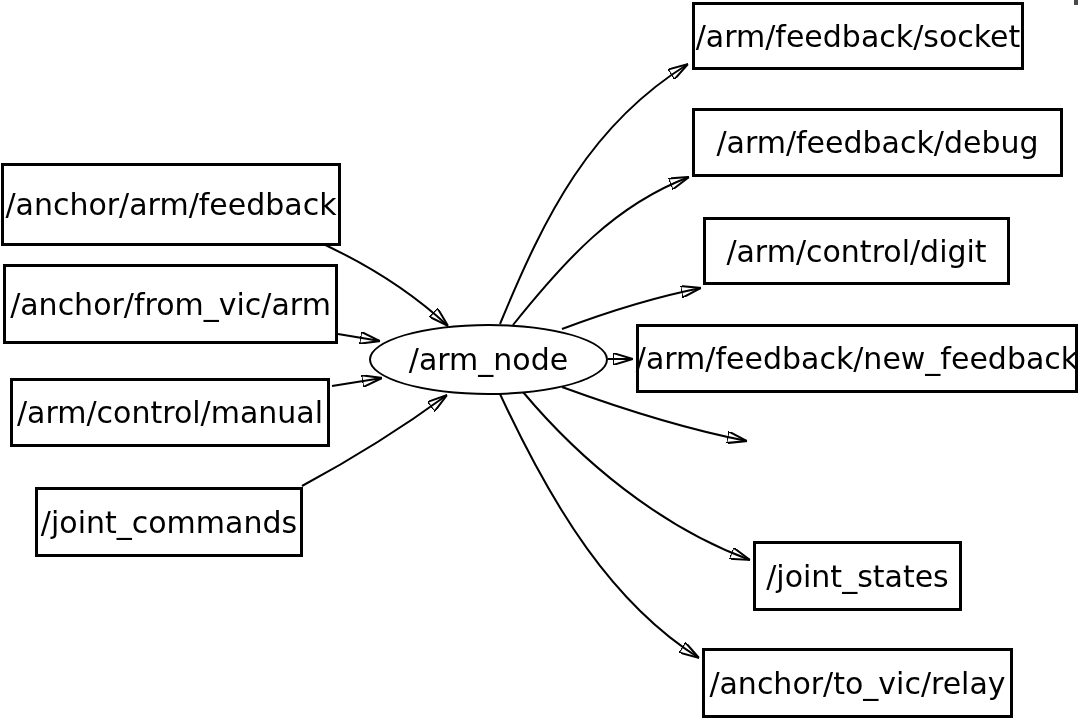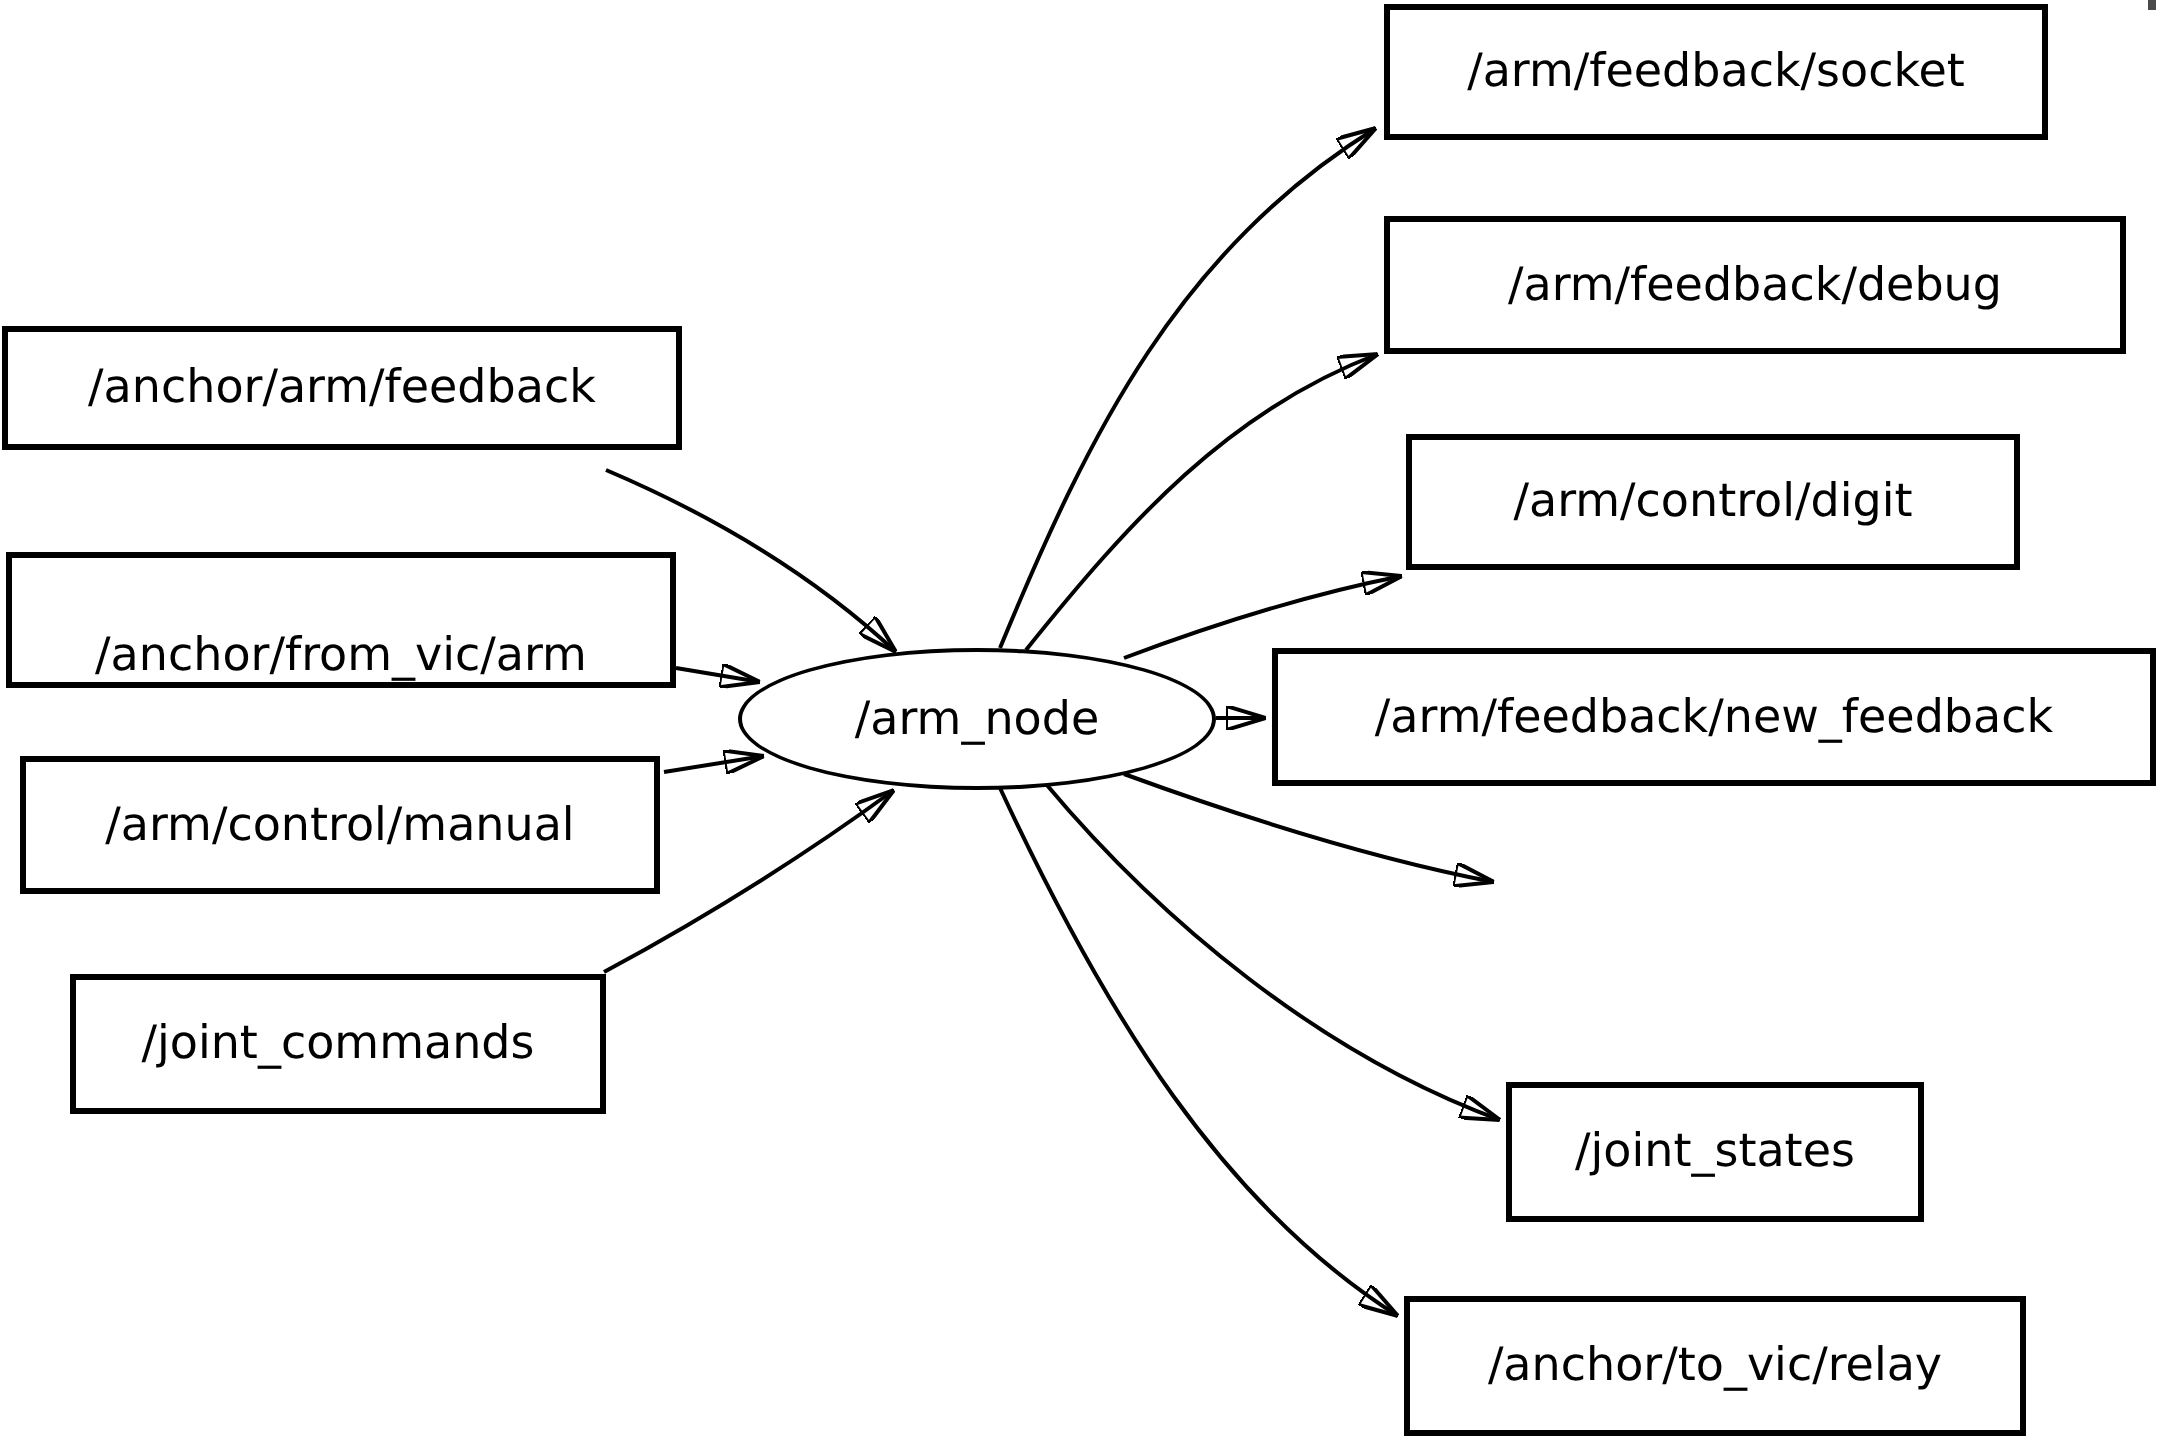--- a/index.html
+++ b/index.html
@@ -19,31 +19,31 @@
   .edges path { stroke: #000000; stroke-width: 2; fill: none; }
   .node {
     position: absolute;
     box-sizing: border-box;
     display: flex;
     align-items: center;
     justify-content: center;
     background: #ffffff;
     border: 3px solid #000000;
     color: #000000;
-    font-size: 23px;
+    font-size: 30px;
     white-space: nowrap;
   }
   .node span { display: block; }
   .ellipse {
     border-width: 2px;
     border-radius: 50%;
   }
   
-  #n-in-feedback   { left: 1px;   top: 163px; width: 340px; height: 62px; }
-  #n-in-fromvic    { left: 3px;   top: 276px; width: 335px; height: 68px; align-items: flex-end; }
+  #n-in-feedback   { left: 1px;   top: 163px; width: 340px; height: 83px; }
+  #n-in-fromvic    { left: 3px;   top: 264px; width: 335px; height: 80px; }
   #n-in-manual     { left: 10px;  top: 378px; width: 320px; height: 69px; }
   #n-in-jointcmd   { left: 35px;  top: 487px; width: 268px; height: 70px; }
   #n-armnode       { left: 369px; top: 324px; width: 239px; height: 71px; }
   #n-out-socket    { left: 692px; top: 2px;   width: 332px; height: 68px; }
   #n-out-debug     { left: 692px; top: 108px; width: 371px; height: 69px; }
   #n-out-digit     { left: 703px; top: 217px; width: 307px; height: 68px; }
   #n-out-newfb     { left: 636px; top: 324px; width: 442px; height: 69px; }
   #n-out-relay     { left: 748px; top: 433px; width: 219px; height: 70px; }
   #n-out-jstates   { left: 753px; top: 541px; width: 209px; height: 70px; }
   #n-out-tovic     { left: 702px; top: 648px; width: 311px; height: 70px; justify-content: center; }

